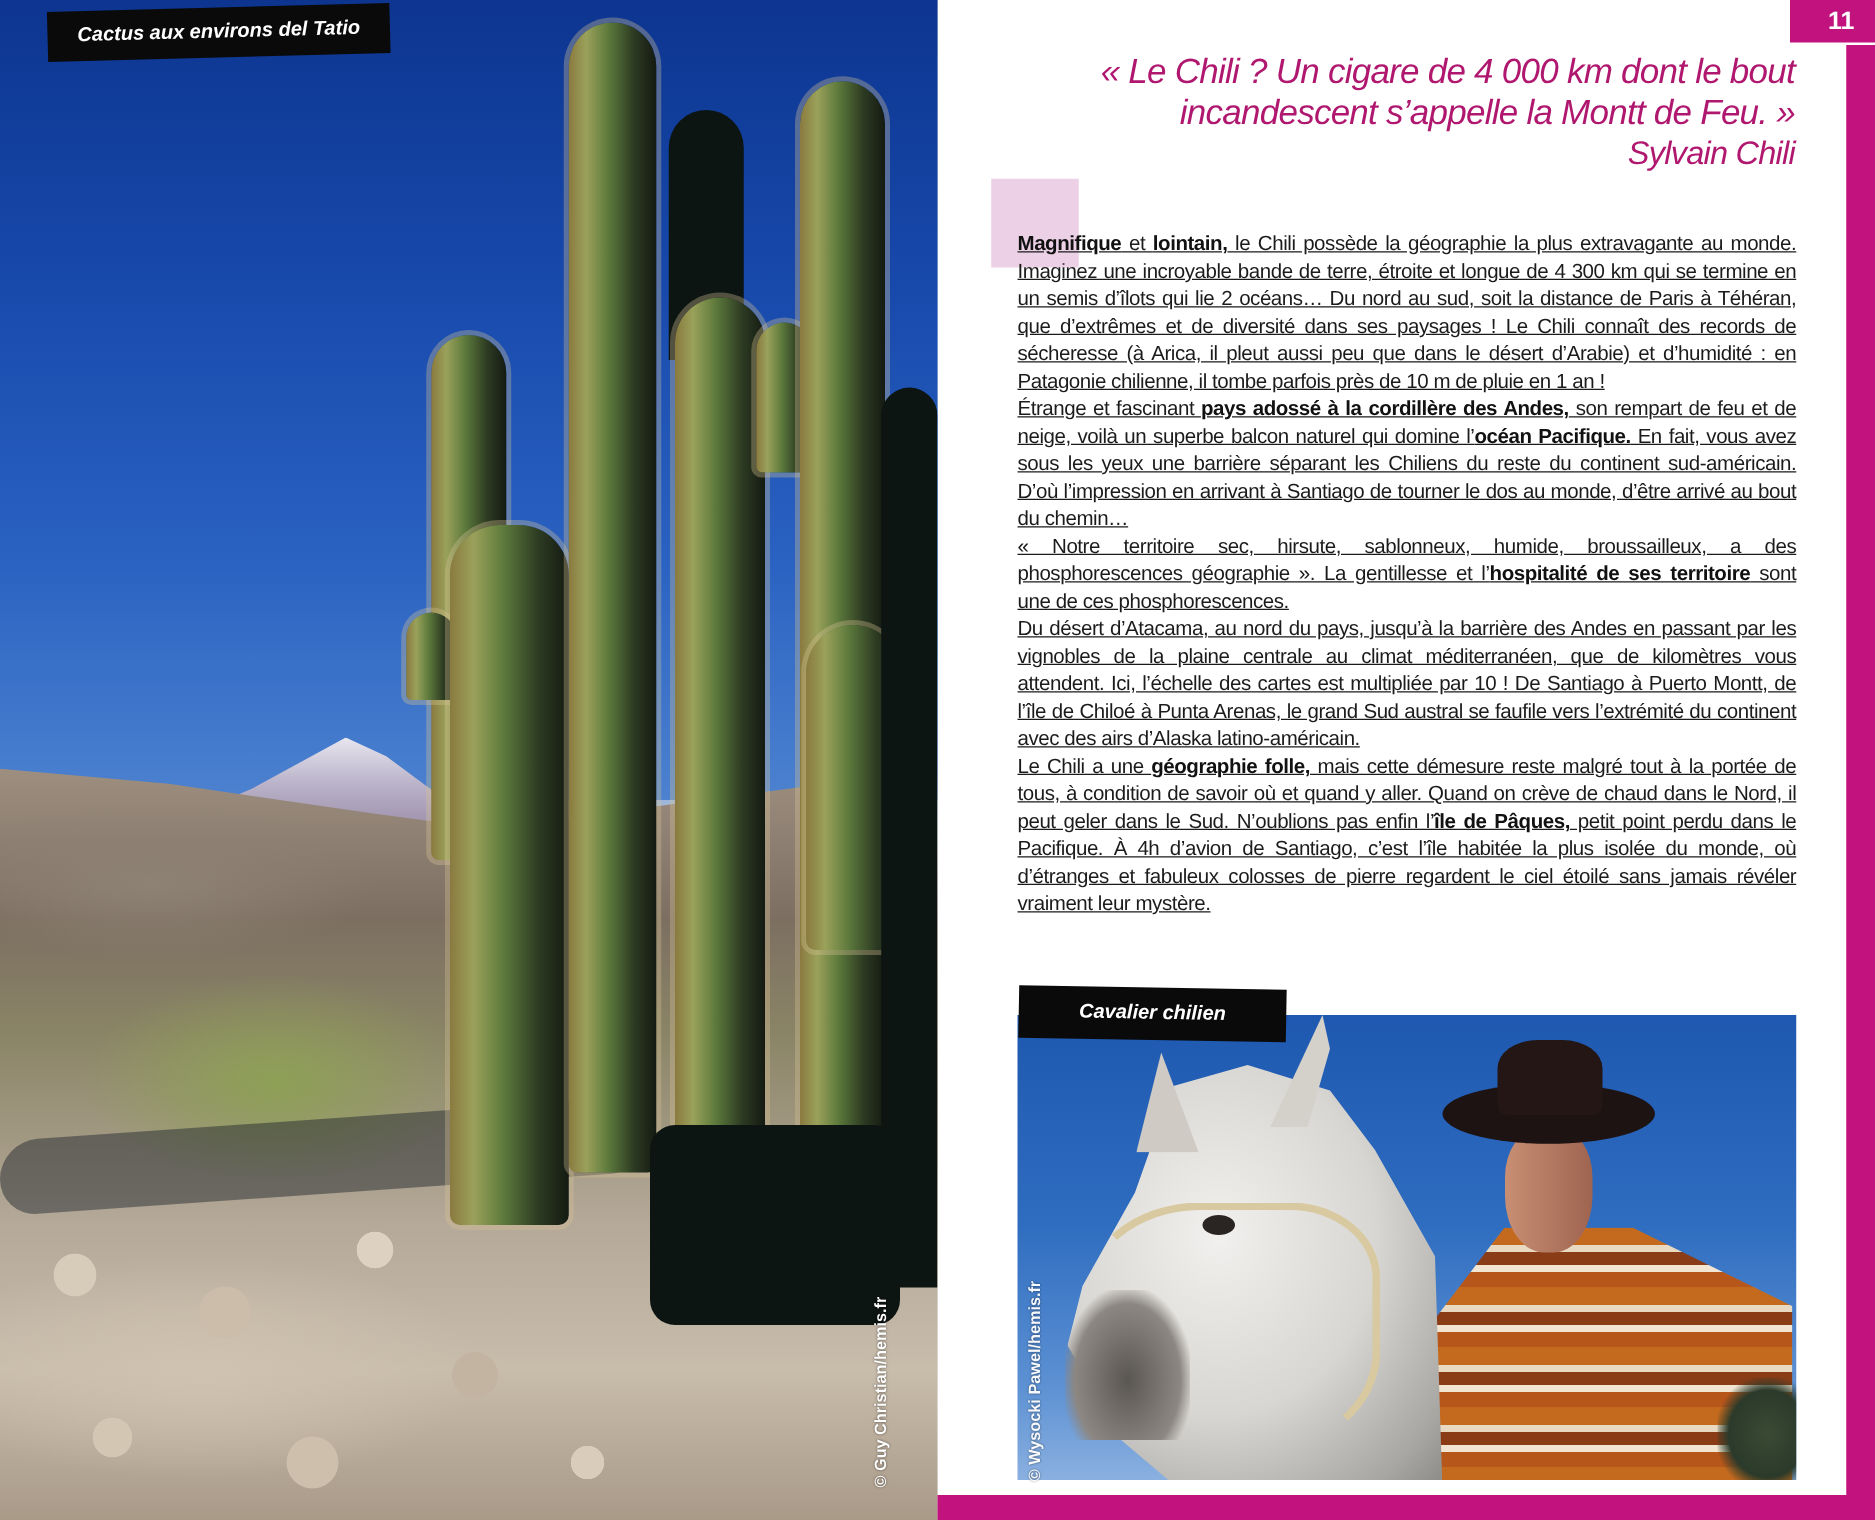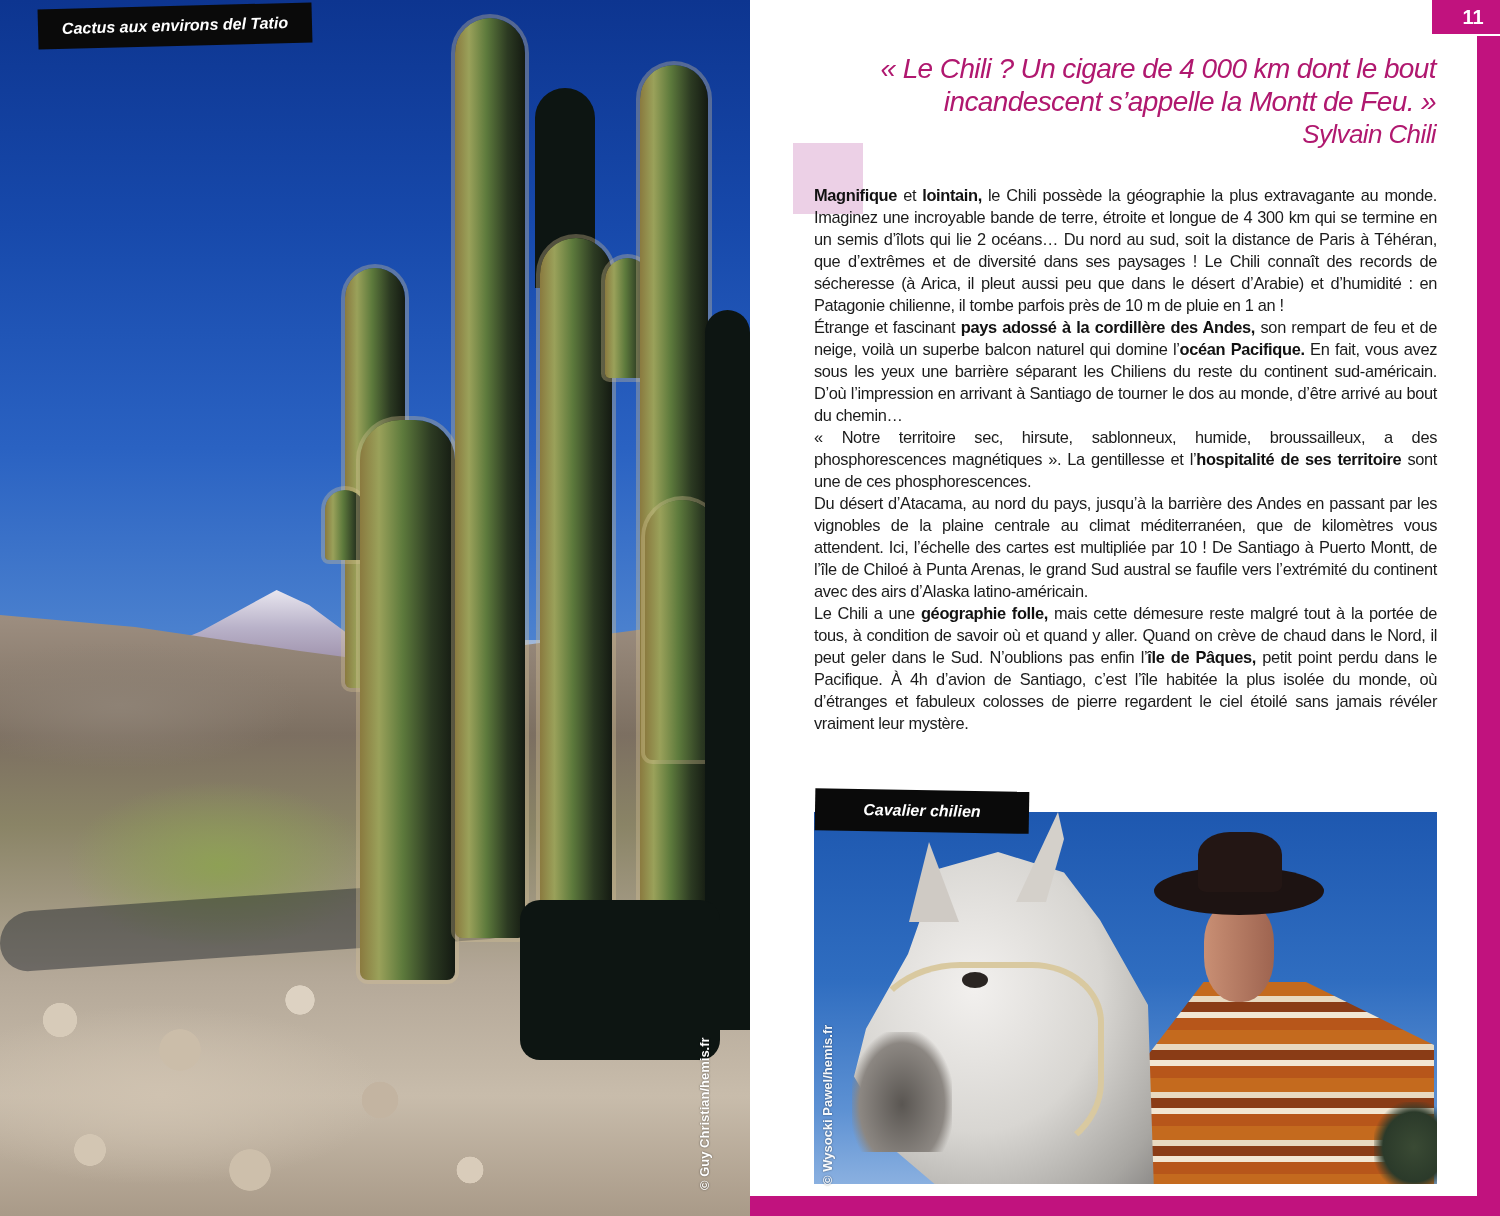--- a/index.html
+++ b/index.html
@@ -60,34 +60,34 @@
   
   .frame-right { position: absolute; left: 1477px; top: 36px; width: 23px; height: 1180px; background: #c1127e; }
   .frame-bottom { position: absolute; left: 750px; top: 1196px; width: 750px; height: 20px; background: #c1127e; }
   .page-num {
     position: absolute; left: 1432px; top: 0; width: 68px; height: 34px; background: #c1127e;
     color: #ffffff; font-family: "Liberation Sans", sans-serif; font-weight: bold; font-size: 20px;
     display: flex; align-items: center; justify-content: center; padding-left: 14px;
   }
 
   .quote {
-    position: absolute; left: 800px; top: 52px; width: 636px; text-align: right;
+    position: absolute; left: 800px; top: 40px; width: 636px; text-align: right;
     color: #b0186f; font-family: "Liberation Sans", sans-serif; font-style: italic;
     font-size: 28px; line-height: 33px; letter-spacing: -0.6px;
   }
   .quote .author { display: block; font-size: 26px; }
 
   .deco-square { position: absolute; left: 793px; top: 143px; width: 70px; height: 71px; background: #ecd0e6; }
 
   .body-text {
     position: absolute; left: 814px; top: 184px; width: 623px;
     font-family: "Liberation Sans", sans-serif; font-size: 16.4px; line-height: 22px; color: #1b1b1b;
     text-align: justify; letter-spacing: -0.35px;
   }
-  .body-text p { margin: 0; }
+  .body-text p { margin: 0; text-decoration: underline; }
   .body-text b { font-weight: bold; color: #111; }
 
   
   .horse-photo {
     position: absolute; left: 814px; top: 812px; width: 623px; height: 372px; overflow: hidden;
     background: linear-gradient(180deg, #1e58b0 0%, #2f6dc0 45%, #5d91d3 80%, #8ab0e0 100%);
   }
   .horse-head { position: absolute; left: 40px; top: 40px; width: 300px; height: 340px;
     background: radial-gradient(ellipse at 40% 40%, #f2f0ee 0%, #d8d6d2 50%, #a8a6a2 85%, #8a8886 100%);
     clip-path: polygon(28% 5%, 48% 0%, 70% 6%, 82% 20%, 98% 45%, 100% 100%, 30% 100%, 14% 88%, 6% 75%, 0% 66%, 4% 52%, 18% 30%); }
@@ -150,21 +150,21 @@
 <div class="deco-square"></div>
 
 <div class="body-text">
   <p>
     <b>Magnifique</b><span> et </span><b>lointain,</b><span> le Chili possède la géographie la plus extravagante au monde. Imaginez une incroyable bande de terre, étroite et longue de 4 300 km qui se termine en un semis d’îlots qui lie 2 océans… Du nord au sud, soit la distance de Paris à Téhéran, que d’extrêmes et de diversité dans ses paysages ! Le Chili connaît des records de sécheresse (à Arica, il pleut aussi peu que dans le désert d’Arabie) et d’humidité : en Patagonie chilienne, il tombe parfois près de 10 m de pluie en 1 an !</span>
   </p>
   <p>
     <span>Étrange et fascinant </span><b>pays adossé à la cordillère des Andes,</b><span> son rempart de feu et de neige, voilà un superbe balcon naturel qui domine l’</span><b>océan Pacifique.</b><span> En fait, vous avez sous les yeux une barrière séparant les Chiliens du reste du continent sud-américain. D’où l’impression en arrivant à Santiago de tourner le dos au monde, d’être arrivé au bout du chemin…</span>
   </p>
   <p>
-    <span>« Notre territoire sec, hirsute, sablonneux, humide, broussailleux, a des phosphorescences magnétiques ». La gentillesse et l’</span><b>hospitalité de ses territoire</b><span> sont une de ces phosphorescences.</span>
+    <span>« Notre territoire sec, hirsute, sablonneux, humide, broussailleux, a des phosphorescences géographie ». La gentillesse et l’</span><b>hospitalité de ses territoire</b><span> sont une de ces phosphorescences.</span>
   </p>
   <p>
     <span>Du désert d’Atacama, au nord du pays, jusqu’à la barrière des Andes en passant par les vignobles de la plaine centrale au climat méditerranéen, que de kilomètres vous attendent. Ici, l’échelle des cartes est multipliée par 10 ! De Santiago à Puerto Montt, de l’île de Chiloé à Punta Arenas, le grand Sud austral se faufile vers l’extrémité du continent avec des airs d’Alaska latino-américain.</span>
   </p>
   <p>
     <span>Le Chili a une </span><b>géographie folle,</b><span> mais cette démesure reste malgré tout à la portée de tous, à condition de savoir où et quand y aller. Quand on crève de chaud dans le Nord, il peut geler dans le Sud. N’oublions pas enfin l’</span><b>île de Pâques,</b><span> petit point perdu dans le Pacifique. À 4h d’avion de Santiago, c’est l’île habitée la plus isolée du monde, où d’étranges et fabuleux colosses de pierre regardent le ciel étoilé sans jamais révéler vraiment leur mystère.</span>
   </p>
 </div>
 
 <div class="horse-photo">

